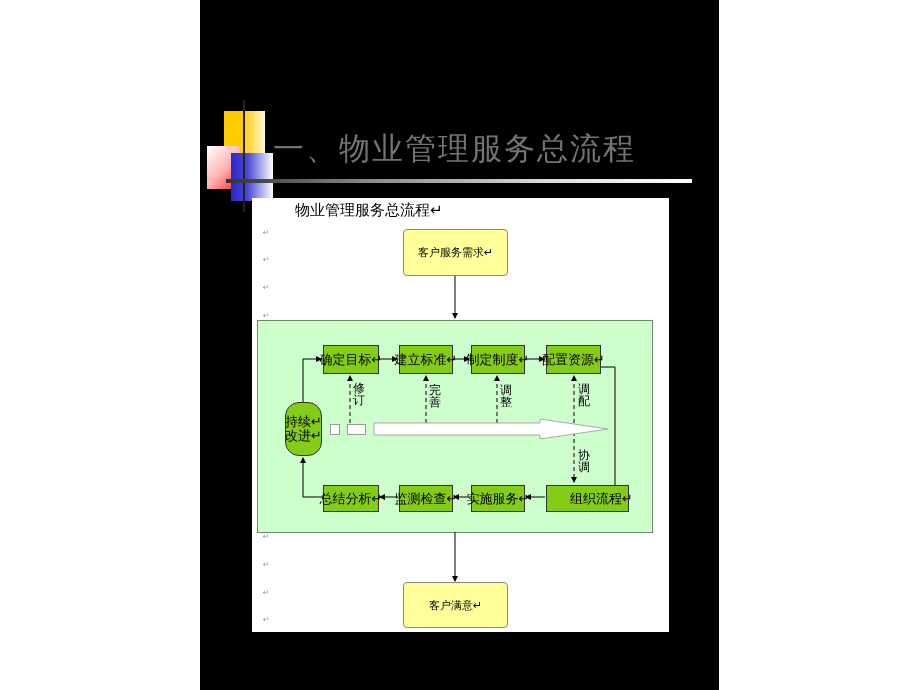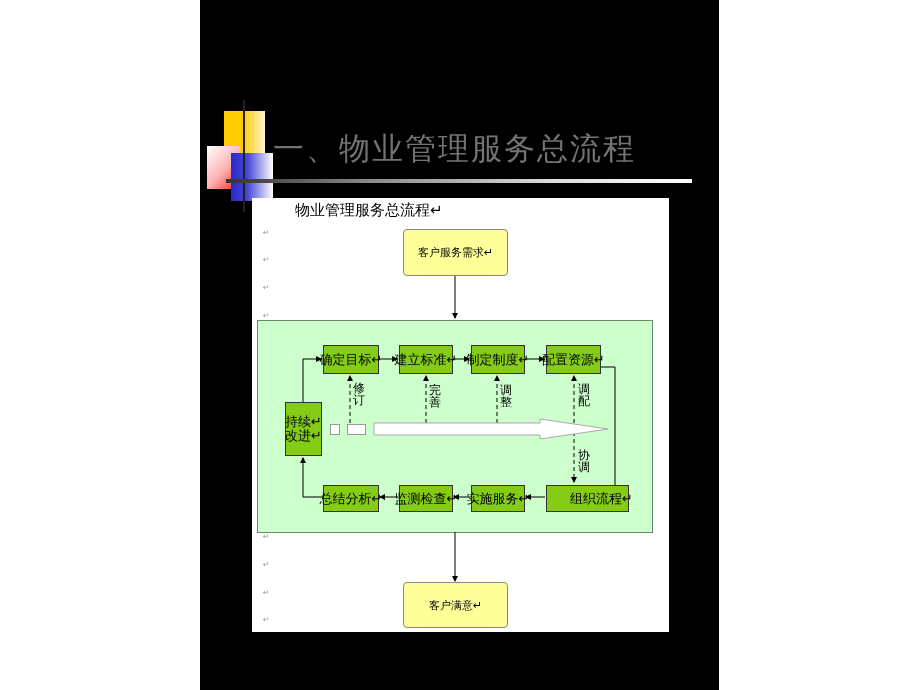--- a/index.html
+++ b/index.html
@@ -109,21 +109,21 @@
 <div class="pbox" style="left:399px;top:485px;width:52px;height:25px;">
     <span>监测检查↵</span>
   </div>
 <div class="pbox" style="left:471px;top:485px;width:52px;height:25px;justify-content:center;">
     <span>实施服务↵</span>
   </div>
 <div class="pbox" style="left:546px;top:485px;width:53px;height:25px;padding-left:28px;">
     <span>组织流程↵</span>
   </div>
 
-<div class="pbox" style="left:285px;top:402px;width:35px;height:52px;flex-direction:column;line-height:14px;">
+<div class="pbox" style="left:285px;top:402px;width:35px;height:52px;flex-direction:column;line-height:14px;border-radius:14px;">
   <span>持续↵</span>
   <span>改进↵</span>
 </div>
 
 <div class="vlabel" style="left:353px;top:382px;">修订</div>
 <div class="vlabel" style="left:429px;top:384px;">完善</div>
 <div class="vlabel" style="left:500px;top:384px;">调整</div>
 <div class="vlabel" style="left:578px;top:384px;font-family:Liberation Mono, monospace;">调配</div>
 <div class="vlabel" style="left:578px;top:449px;">协调</div>
 

